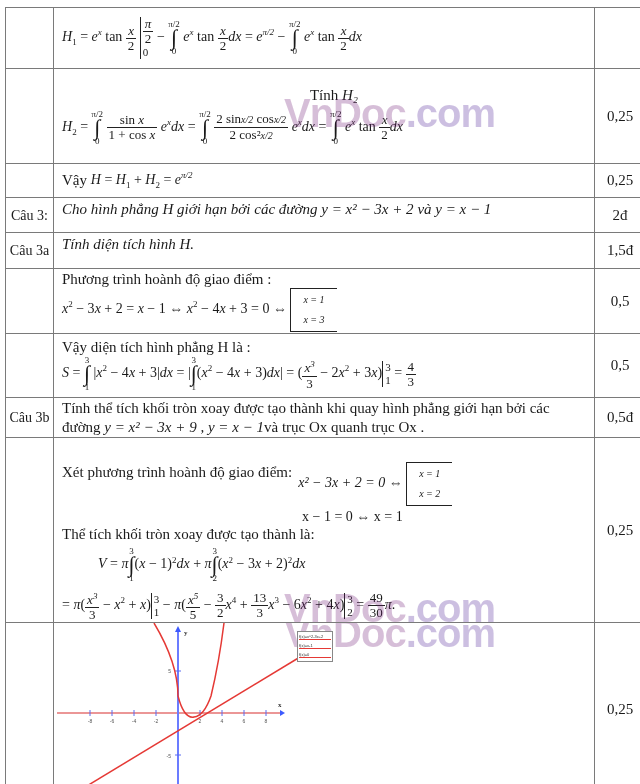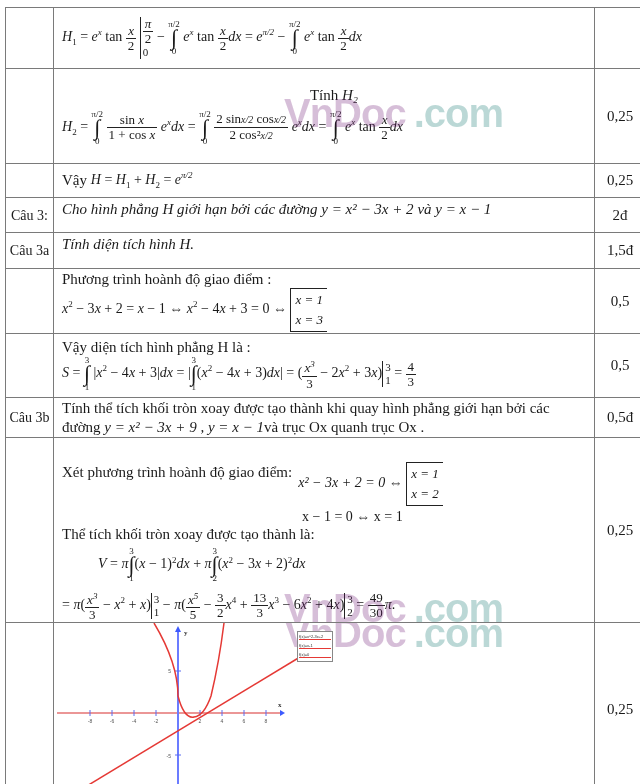--- a/index.html
+++ b/index.html
@@ -14,24 +14,24 @@
   .m { font-style: italic; font-family: "Liberation Serif", "DejaVu Serif", serif; }
   .math { font-size: 14px; line-height: 18px; white-space: nowrap; }
   .frac { display: inline-block; vertical-align: middle; text-align: center; font-size: 13px; line-height: 14px; }
   .frac .num { display: block; border-bottom: 1px solid #222; padding: 0 2px; }
   .frac .den { display: block; padding: 0 2px; }
   .int { display: inline-block; vertical-align: middle; text-align: center; font-size: 9px; line-height: 9px; position: relative; }
   .int .sym { display: block; font-size: 22px; line-height: 18px; font-style: normal; }
   .sup { font-size: 9px; vertical-align: super; }
   .sub { font-size: 9px; vertical-align: sub; }
   .bar { display: inline-block; border-left: 1px solid #222; padding-left: 2px; vertical-align: middle; font-size: 11px; line-height: 13px; }
-  .brk { display: inline-block; border-left: 1px solid #222; border-top: 1px solid #222; border-bottom: 1px solid #222; padding: 1px 4px; vertical-align: middle; line-height: 20px; font-size: 13px; }
+  .brk { display: inline-block; border-left: 1px solid #222; border-top: 1px solid #222; border-bottom: 1px solid #222; padding: 1px 12px; vertical-align: middle; line-height: 20px; font-size: 10px; }
   .watermark { position: absolute; font-family: "Liberation Sans", "DejaVu Sans", sans-serif; font-weight: bold; font-size: 40px; letter-spacing: -1px; opacity: 0.28; pointer-events: none; white-space: nowrap; }
   .watermark .a { color: #701a75; }
-  .watermark .b { color: #0f766e; margin-left: 8px; }
+  .watermark .b { color: #4c1d95; }
   .legend { position: absolute; left: 243px; top: 8px; width: 34px; border: 1px solid #888; background: #fff; font-size: 4px; font-family: "Liberation Sans", sans-serif; color: #333; }
   .legend div { border-bottom: 1px solid #e53935; margin: 2px 1px 3px 1px; height: 5px; line-height: 5px; }
 </style>
 </head>
 <body>
 
 <table class="tbl">
 
   <tbody>
       <tr style="height:61px">

